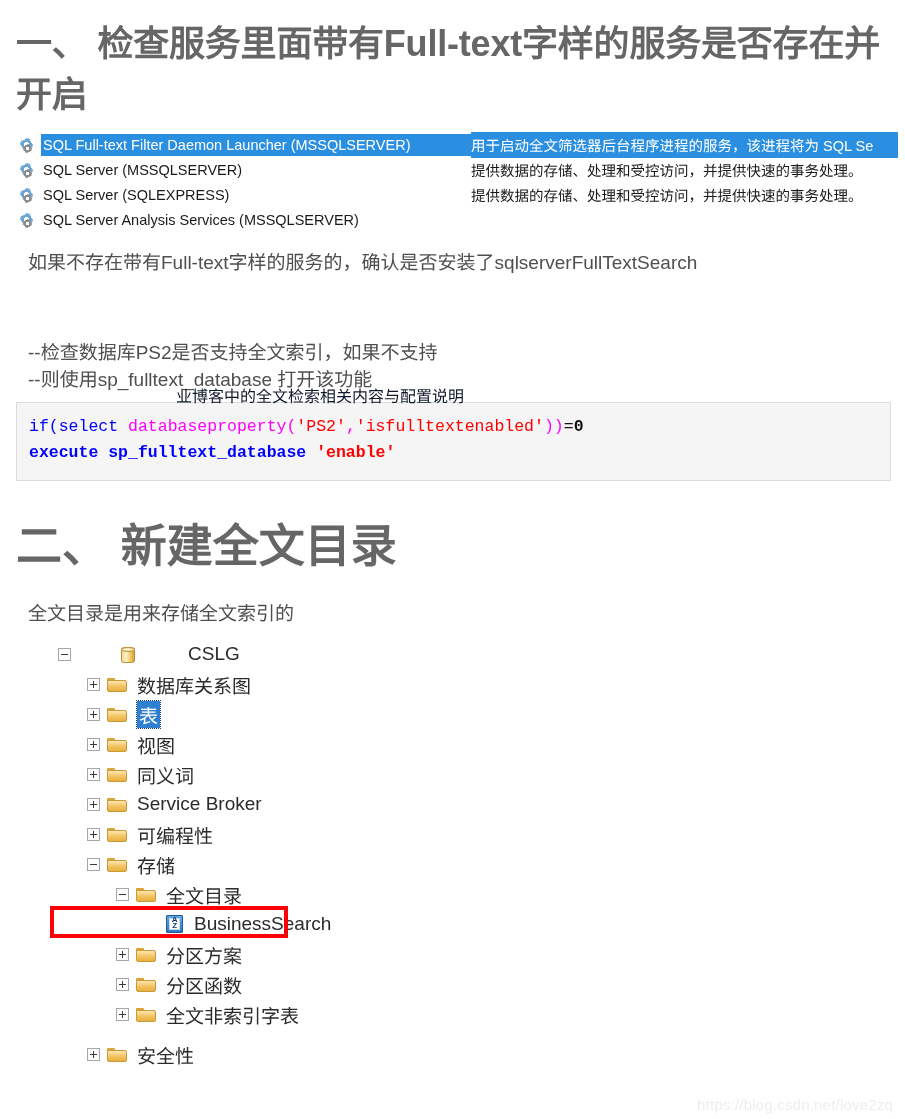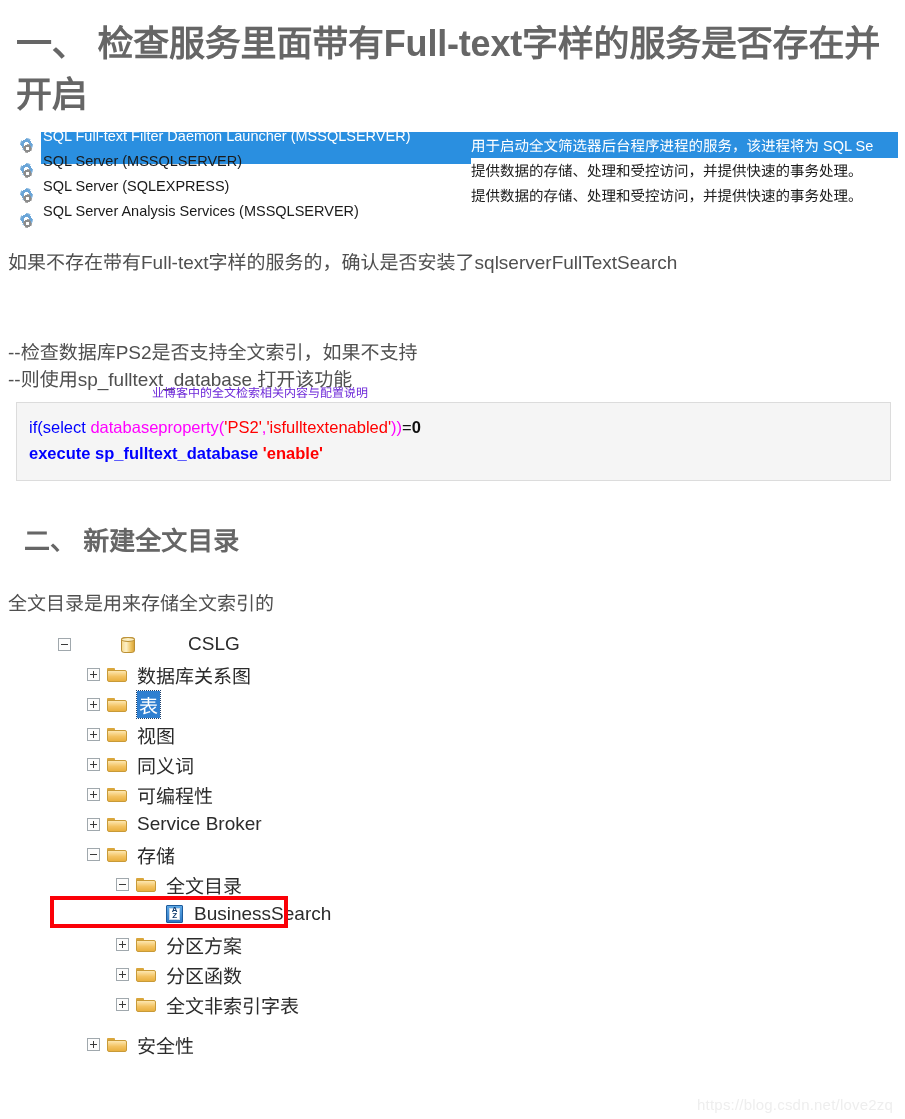--- a/index.html
+++ b/index.html
@@ -21,25 +21,25 @@
   .h1 {
     font-size: 36px;
     font-weight: bold;
     color: #666666;
     line-height: 1.42;
     letter-spacing: -0.2px;
     margin: 0;
     padding: 18px 20px 0 16px;
   }
   .h2 {
-    font-size: 26px;
+    font-size: 46px;
     font-weight: bold;
     color: #666666;
     line-height: 1.3;
-    margin: 8px;
+    margin: 0;
     padding: 0 0 0 16px;
   }
 
   
   .services {
     margin: 12px 0 0 14px;
     width: 884px;
     background: #ffffff;
     font-family: "Liberation Sans", "DejaVu Sans", sans-serif;
     position: relative;
@@ -92,48 +92,48 @@
     background:
       radial-gradient(circle at 50% 50%, #ffffff 0 1.8px, #8c8c8c 1.8px 3.6px, rgba(0,0,0,0) 3.7px),
       conic-gradient(#9a9a9a 0 12%, rgba(0,0,0,0) 12% 25%,
                      #9a9a9a 25% 37%, rgba(0,0,0,0) 37% 50%,
                      #9a9a9a 50% 62%, rgba(0,0,0,0) 62% 75%,
                      #9a9a9a 75% 87%, rgba(0,0,0,0) 87% 100%);
   }
   .svc-name {
     width: 430px;
     min-width: 430px;
-    padding: 3px 0 20px 2px;
+    padding: 3px 0 3px 2px;
     box-sizing: border-box;
     overflow: hidden;
   }
   .svc-desc {
     flex: 1;
     padding: 3px 0 3px 0;
     box-sizing: border-box;
     overflow: hidden;
   }
 
   
   .para {
     font-size: 19px;
     line-height: 1.6;
     color: #4f4f4f;
-    padding-left: 8px;
+    padding-left: 28px;
     margin: 0;
   }
   .para.tight { line-height: 1.45; }
 
   
   .codeblock {
     margin: 8px 14px 0 16px;
     border: 1px solid #dcdcdc;
     background: #f5f5f5;
     padding: 11px 14px 13px 12px;
-    font-family: Liberation Sans, sans-serif;
+    font-family: Liberation Mono, monospace;
     font-size: 16.5px;
     line-height: 1.62;
     white-space: pre;
     overflow: hidden;
   }
   .tok-kw      { color: #0000ff; }
   .tok-kw-b    { color: #0000ff; font-weight: bold; }
   .tok-fn      { color: #ff00ff; }
   .tok-str     { color: #ff0000; }
   .tok-str-b   { color: #ff0000; font-weight: bold; }
@@ -300,24 +300,24 @@
     position: absolute;
     right: 12px;
     bottom: 6px;
     font-size: 15px;
     color: #eeeeee;
     font-family: "Liberation Sans", sans-serif;
     letter-spacing: 0.2px;
   }
   .watermark-mid {
     position: absolute;
-    left: 152px;
+    left: 176px;
     top: 383px;
-    font-size: 12px;
-    color: #6d28d9;
+    font-size: 16px;
+    color: #0f172a;
     font-family: "Liberation Sans", sans-serif;
     white-space: nowrap;
   }
   .spacer-36 { height: 36px; }
   .spacer-22 { height: 22px; }
   .spacer-60 { height: 60px; }
   .spacer-16 { height: 16px; }
 </style>
 </head>
 <body>
@@ -395,26 +395,26 @@
       <span class="tlabel">视图</span>
     </div>
     <div class="tnode" style="padding-left: 29px;">
       <span class="toggle plus"></span>
       <span class="ico folder"></span>
       <span class="tlabel">同义词</span>
     </div>
     <div class="tnode" style="padding-left: 29px;">
       <span class="toggle plus"></span>
       <span class="ico folder"></span>
+      <span class="tlabel">Service Broker</span>
+    </div>
+    <div class="tnode" style="padding-left: 29px;">
+      <span class="toggle plus"></span>
+      <span class="ico folder"></span>
       <span class="tlabel">可编程性</span>
-    </div>
-    <div class="tnode" style="padding-left: 29px;">
-      <span class="toggle plus"></span>
-      <span class="ico folder"></span>
-      <span class="tlabel">Service Broker</span>
     </div>
     <div class="tnode" style="padding-left: 29px;">
       <span class="toggle minus"></span>
       <span class="ico folder"></span>
       <span class="tlabel">存储</span>
     </div>
     <div class="tnode" style="padding-left: 58px;">
       <span class="toggle minus"></span>
       <span class="ico folder"></span>
       <span class="tlabel">全文目录</span>

